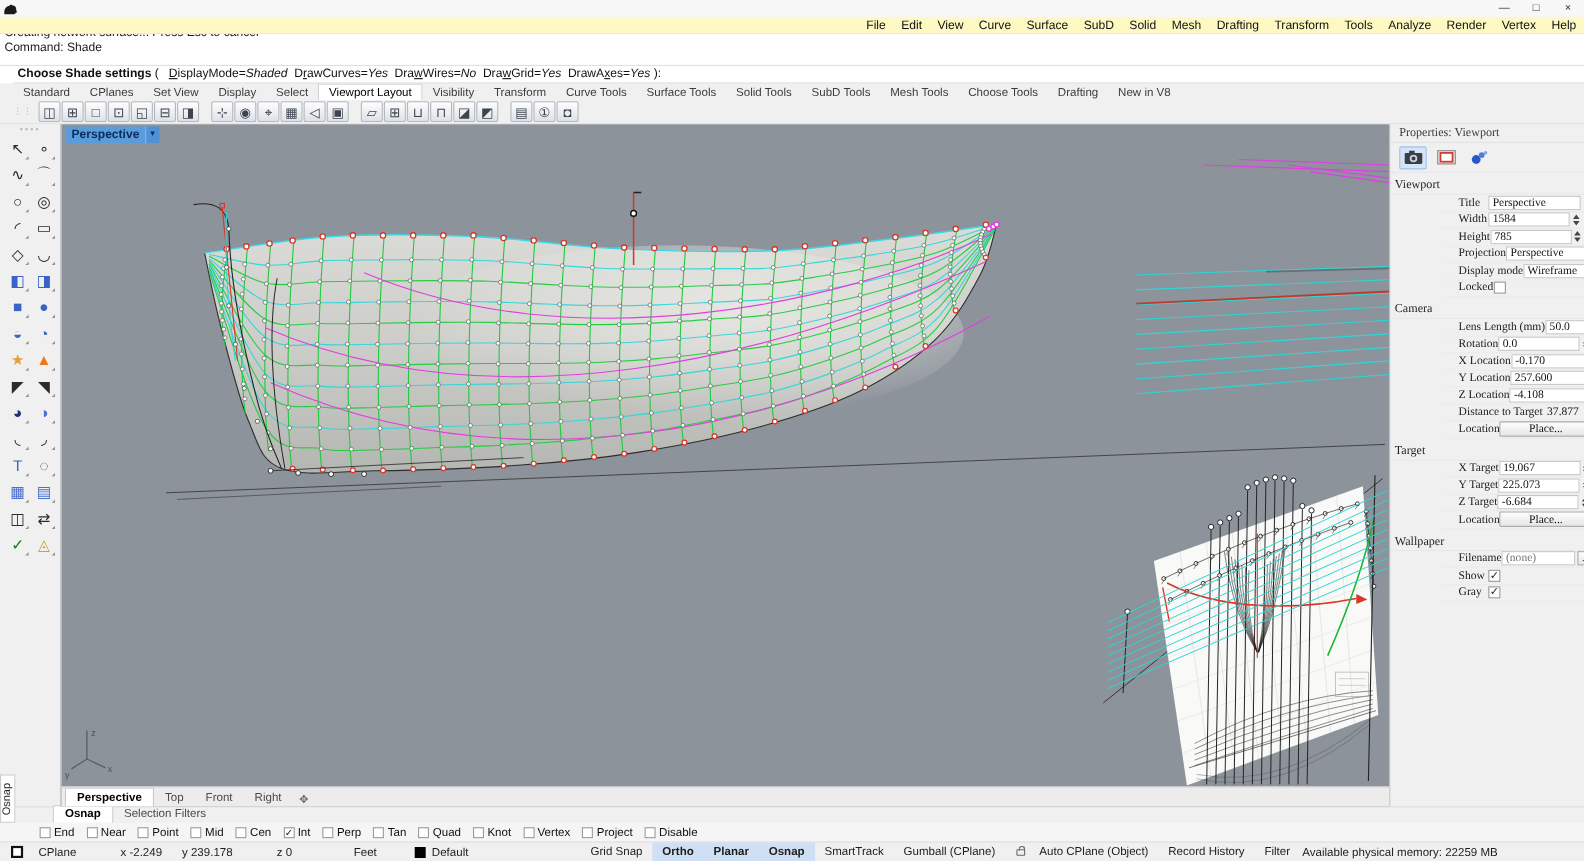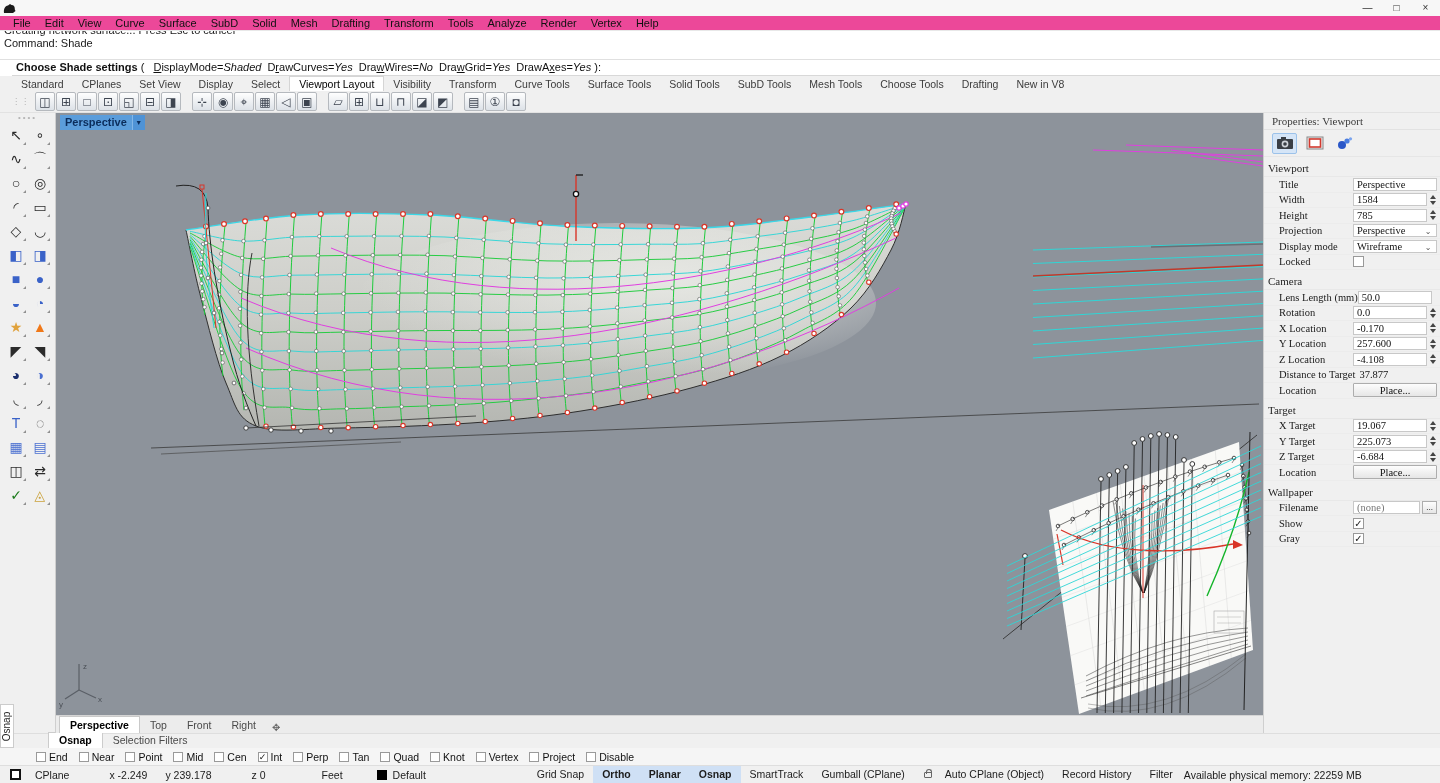--- a/index.html
+++ b/index.html
@@ -8,21 +8,21 @@
   #app { width:1440px; height:783px; display:flex; flex-direction:column; position:relative; }
 
   
   .titlebar { height:16px; background:#f7f7f7; display:flex; align-items:center; padding-left:3px; gap:4px; flex:none; }
   .app-icon { width:13px; height:13px; flex:none; }
   .title-text { font-size:10.5px; color:#000; white-space:nowrap; }
   .win-controls { margin-left:auto; display:flex; }
   .win-btn { width:29px; height:16px; text-align:center; line-height:15px; font-size:10px; color:#333; }
 
   
-  .menubar { height:14px; background:#ec4899; display:flex; align-items:center; padding-left:6px; flex:none; }
+  .menubar { height:14px; background:#fef9c3; display:flex; align-items:center; padding-left:6px; flex:none;justify-content:flex-end; }
   .menu-item { padding:0 7px; color:#111; line-height:14px; }
 
   
   .cmdarea { background:#fff; flex:none; border-top:1px solid #e8e8e8; }
   .cmd-history { height:29px; overflow:hidden; padding-left:4px; border-bottom:1px solid #e0e0e0; }
   .cmd-history .cline { line-height:12.5px; color:#1a1a1a; white-space:nowrap; }
   .cmd-history .cline:first-child { margin-top:-7px; }
   .cmd-prompt { height:16px; line-height:15px; padding-left:4px; white-space:nowrap; border-bottom:1px solid #d8d8d8;margin-left:12px; }
   .cmd-prompt b { font-weight:bold; }
   .opt { margin-left:6px; }
@@ -60,21 +60,21 @@
   .vptab.active { background:#fff; border:1px solid #c9c9c9; border-bottom:none; font-weight:bold; color:#000; }
   .vp-pan { color:#666; font-size:10px; padding:0 6px; }
 
   
   .right-panel { width:177px; background:#f0f0f0; border-left:1px solid #cfcfcf; flex:none; overflow:hidden;font-family:Liberation Serif, serif; }
   .panel-header { height:17px; line-height:16px; padding-left:8px; color:#3c3c3c; border-bottom:1px solid #e2e2e2; }
   .panel-icons { height:27px; display:flex; gap:5px; padding:3px 0 3px 8px; border-bottom:1px solid #e6e6e6; align-items:center; }
   .picon { width:25px; height:21px; display:flex; align-items:center; justify-content:center; border:1px solid transparent; border-radius:2px; }
   .picon.active { background:#d5e5f7; border-color:#9cc2ea; }
   .psection-title { padding:5px 0 2px 4px; color:#1f1f1f; font-size:11px; border-bottom:1px solid #e8e8e8; }
-  .prow { display:flex; align-items:center; height:15.5px; padding-left:15px; border-bottom:1px solid #ececec; }
+  .prow { display:flex; align-items:center; height:15.5px; padding-left:15px; border-bottom:1px solid #ececec;margin-left:47px; }
   .plabel { flex:1; color:#1a1a1a; font-size:10.5px; white-space:nowrap; }
   .pcontrol { width:84px; display:flex; align-items:center; margin-right:3px; flex:none; }
   .pinput { flex:1; height:13px; background:#fff; border:1px solid #c8c8c8; font-size:10.5px; padding:0 3px; line-height:12px; color:#111;
     white-space:nowrap; overflow:hidden; }
   .pselect { display:flex; }
   .pselect .chev { width:10px; text-align:center; color:#555; font-size:8px; line-height:13px; }
   .spin { width:9px; height:14px; display:flex; flex-direction:column; justify-content:space-between; padding:2px 0; margin-left:1px; }
   .spin i { display:block; width:0; height:0; margin:0 auto; }
   .spin .up { border-left:3px solid transparent; border-right:3px solid transparent; border-bottom:4px solid #444; }
   .spin .dn { border-left:3px solid transparent; border-right:3px solid transparent; border-top:4px solid #444; }

